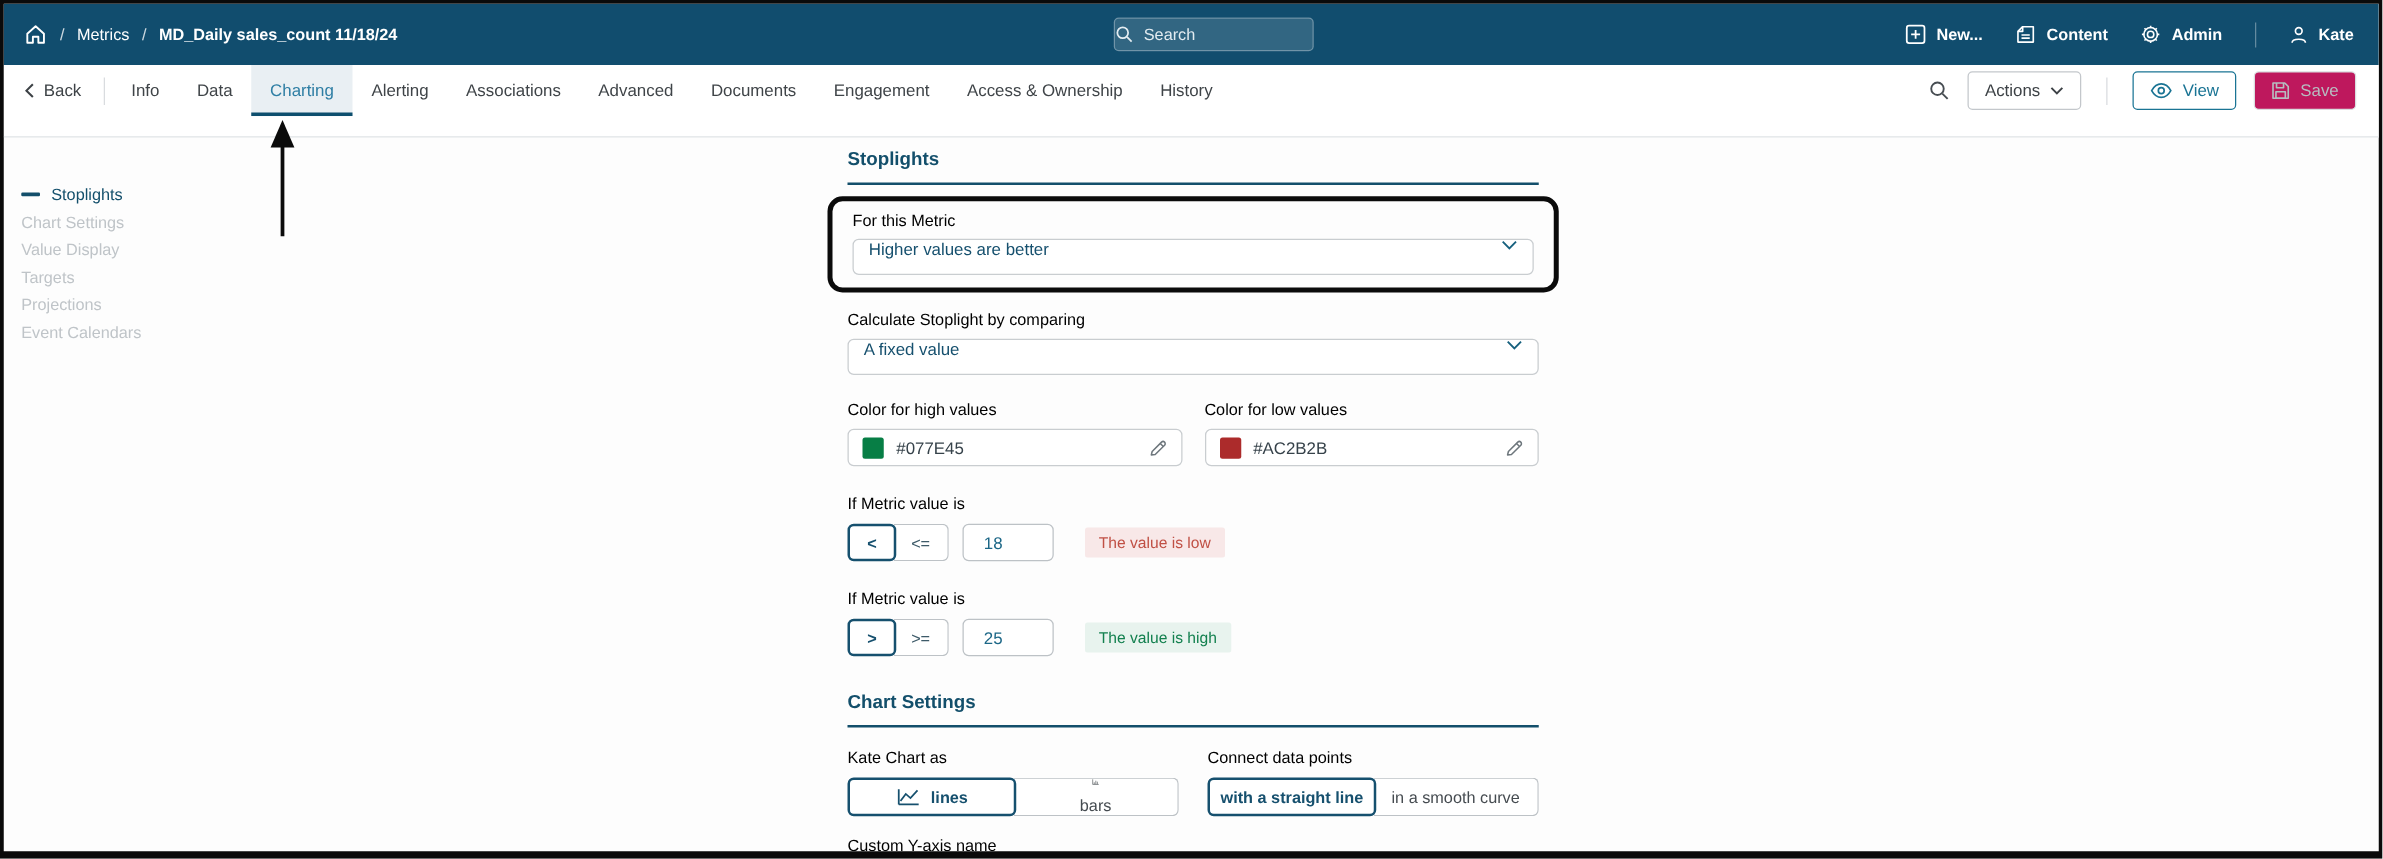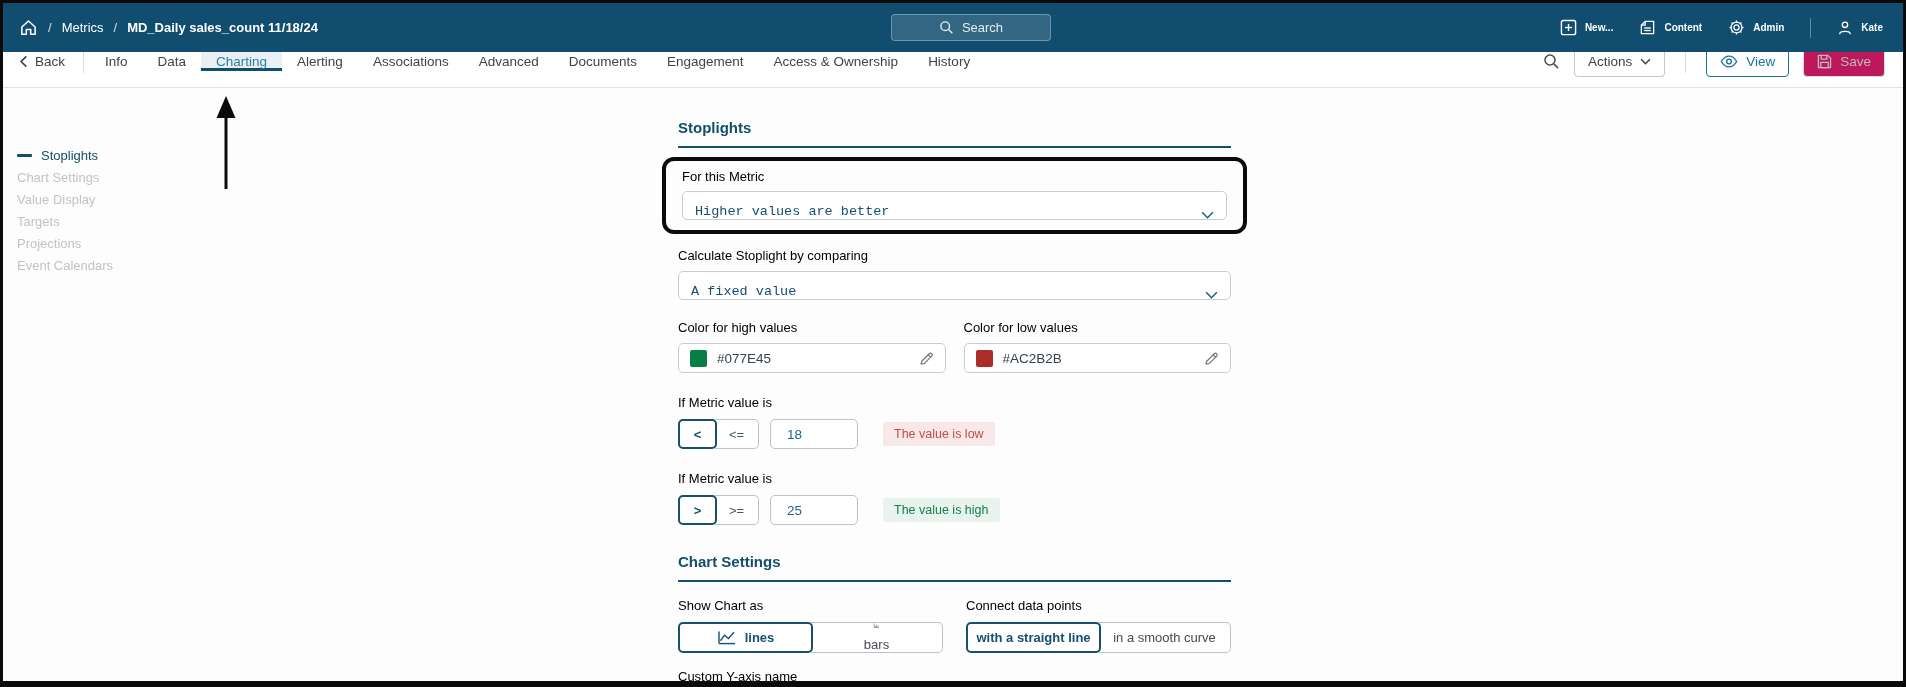--- a/index.html
+++ b/index.html
@@ -15,31 +15,31 @@
     position: relative; height: 49px; background: #114d6e; color: #fff;
     display: flex; align-items: center; padding: 0 20px 0 16px;
   }
   .crumbs { display: flex; align-items: center; gap: 10px; font-size: 13px; }
   .crumb-sep { color: rgba(255,255,255,.8); font-weight: 400; }
   .crumb-link { color: #fff; cursor: pointer; }
   .crumb-title { color: #fff; font-weight: 700; }
   .nav-search {
     position: absolute; left: 888px; top: 11px; width: 160px; height: 27px;
     background: rgba(255,255,255,.14); border: 1px solid rgba(255,255,255,.30);
-    border-radius: 4px; display: flex; align-items: center; justify-content: center;
+    border-radius: 4px; display: flex; align-items: center; 
     gap: 8px; color: #e3ecf1; font-size: 13px; cursor: pointer;
   }
   .nav-right { margin-left: auto; display: flex; align-items: center; gap: 26px; }
-  .nav-item { display: flex; align-items: center; gap: 8px; font-size: 10px; font-weight: 700; color:#fff; cursor: pointer; }
+  .nav-item { display: flex; align-items: center; gap: 8px; font-size: 13px; font-weight: 700; color:#fff; cursor: pointer; }
   .nav-divider { width: 1px; height: 20px; background: rgba(255,255,255,.35); }
   .navbar svg { display: block; }
 
   
   .tabbar {
-    height: 36px; background: #fff; border-bottom: 1px solid #e0e3e6;
+    height: 58px; background: #fff; border-bottom: 1px solid #e0e3e6;
     display: flex; align-items: stretch; padding: 0 18px 16px 14px;
   }
   .back-btn { display: flex; align-items: center; gap: 7px; font-size: 13.5px; color: #3d4246; padding: 0 12px 0 2px; cursor: pointer; }
   .tb-divider { width: 1px; height: 22px; background: #d9dcdf; align-self: center; margin: 0 6px; }
   .tabs { display: flex; align-items: stretch; }
   .tab { display: flex; align-items: center; padding: 0 15px; font-size: 13.5px; color: #3f4448; cursor: pointer; }
   .tab.active { background: #e9eff3; color: #2e7ea4; box-shadow: inset 0 -3px 0 #0e4f6e; }
   .tb-right { margin-left: auto; display: flex; align-items: center; gap: 14px; }
   .tb-search { color: #474d52; display: flex; align-items: center; cursor: pointer; }
   .btn {
@@ -62,22 +62,22 @@
 
   
   .main { position: absolute; left: 675px; top: 116px; width: 553px; }
   .section-heading {
     font-size: 15px; font-weight: 700; color: #134f6b;
     padding-bottom: 10px; border-bottom: 2px solid #134f6b;
   }
   .field-label { font-size: 13px; color: #000000; }
   .select-box {
     height: 29px; border: 1px solid #c9cdd0; border-radius: 5px; background: #fff;
-    display: flex; align-items: flex-end; justify-content: space-between;
-    padding: 0 12px; color: #16506e; font-size: 13.5px; cursor: pointer; font-family: Liberation Mono, monospace;
+    display: flex; align-items: flex-start; justify-content: space-between;
+    padding: 0 12px; color: #16506e; font-size: 13.5px; cursor: pointer;
   }
   .select-box svg { color: #16607e; }
 
   .anno-box {
     margin: 9px -16px 0; border: 4px solid #0b0b0b; border-radius: 12px;
     padding: 8px 16px 10px;
   }
   .anno-box .field-label { margin-bottom: 7px; }
 
   .calc-group { margin-top: 14px; }
@@ -96,21 +96,21 @@
 
   .rule-group { margin-top: 22px; }
   .rule-row { display: flex; align-items: center; margin-top: 9px; }
   .op-btn {
     height: 30px; display: inline-flex; align-items: center; justify-content: center;
     background: #fff; font-size: 13px; cursor: pointer; font-family: inherit;
   }
   .op-sel { width: 39px; border: 2px solid #16506e; border-radius: 5px; color: #16506e; position: relative; z-index: 1; font-weight: 700; }
   .op-alt { width: 44px; border: 1px solid #bdc2c6; border-left: none; border-radius: 0 5px 5px 0; color: #3d5a68; margin-left: -2px; }
   .val-input {
-    margin-left: 11px; width: 88px; height: 30px; border: 1px solid #bdc2c6;
+    margin-left: 11px; width: 73px; height: 30px; border: 1px solid #bdc2c6;
     border-radius: 5px; color: #1c6787; font-size: 13.5px; padding: 0 0 0 16px;
     font-family: inherit; outline: none; background: #fff;
   }
   .badge { margin-left: 25px; font-size: 12.5px; padding: 5px 11px; border-radius: 2px; }
   .badge-low { background: #f8e8e8; color: #c05045; }
   .badge-high { background: #e8f3ee; color: #13804f; }
 
   .cs-heading { margin-top: 28px; }
   .cs-row { margin-top: 16px; display: flex; }
   .cs-col-l { width: 265px; }
@@ -350,21 +350,21 @@
         <button class="op-btn op-alt">&gt;=</button>
         <input class="val-input" value="25" style="">
         <span class="badge badge-high">The value is high</span>
       </div>
     </div>
 
     <div class="section-heading cs-heading">Chart Settings</div>
 
     <div class="cs-row">
       <div class="cs-col-l">
-        <div class="field-label">Show Chart as</div>
+        <div class="field-label">Kate Chart as</div>
         <div class="seg">
           <button class="seg-btn seg-sel">
             <svg width="19" height="15" viewBox="0 0 20 16" fill="none" stroke="currentColor" stroke-width="1.5">
               <line x1="2" y1="1.5" x2="2" y2="14.5"></line>
                 <line x1="2" y1="14.5" x2="19" y2="14.5"></line>
               <polyline points="3.5,11.5 8,5.5 12,9 18,2.5"></polyline>
             </svg>
             <span>lines</span>
           </button>
           <button class="seg-btn seg-alt">

